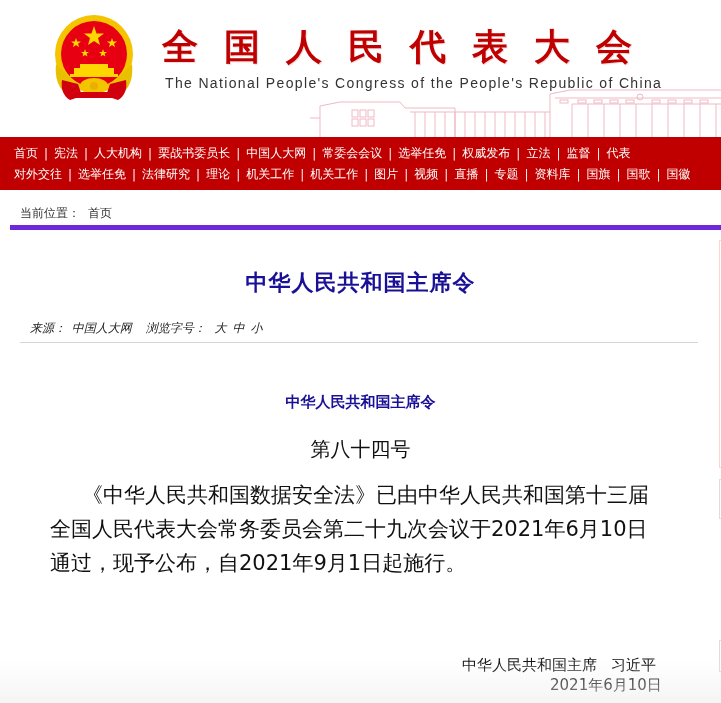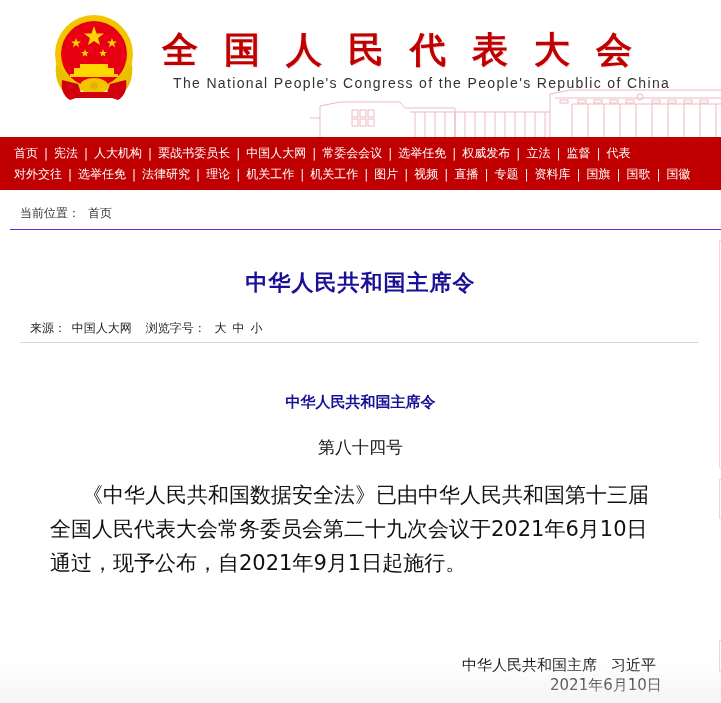--- a/index.html
+++ b/index.html
@@ -4,57 +4,57 @@
   <style>
     * { box-sizing: border-box; margin: 0; padding: 0; }
     html, body { width: 721px; height: 703px; overflow: hidden; background: #ffffff; }
     body { font-family: "DejaVu Sans", "Liberation Sans", sans-serif; color: #222; position: relative; }
 
     
     .header { position: absolute; left: 0; top: 0; width: 721px; height: 137px; background: #fff; overflow: hidden; }
     .emblem { position: absolute; left: 52px; top: 14px; width: 84px; height: 88px; }
     .site-title-cn {
       position: absolute; left: 162px; top: 30px;
-      font-family: Liberation Serif, serif; font-weight: bold;
+      font-family: Liberation Mono, monospace; font-weight: bold;
       font-size: 36px; color: #c00000; letter-spacing: 26px; line-height: 40px;
       text-shadow: 1px 1px 1px rgba(150,0,0,0.15);
       white-space: nowrap;
     }
     .site-title-en {
       position: absolute; left: 165px; top: 75px;
       font-family: "Liberation Sans", sans-serif; font-size: 14px; color: #333;
-      letter-spacing: 1.35px; white-space: nowrap; margin-left: 8px;
+      letter-spacing: 1.35px; white-space: nowrap;
     }
     .building { position: absolute; left: 310px; top: 88px; width: 411px; height: 49px; }
 
     
     .nav { position: absolute; left: 0; top: 137px; width: 721px; height: 53px; background: #c00000; padding: 6px 0 0 14px; }
     .nav-row { display: flex; align-items: center; height: 21px; white-space: nowrap; }
     .nav-item { color: #fff; font-size: 12px; text-decoration: none; cursor: pointer; font-family: "DejaVu Sans", sans-serif; }
     .nav-sep { color: #fff; font-size: 12px; margin: 0 6px; opacity: 0.95; }
 
     
-    .breadcrumb { position: absolute; left: 10px; top: 202px; width: 711px; height: 28px; border-bottom: 1px solid #6d28d9; padding-left: 10px; font-size: 12px; color: #333; line-height: 22px; }
+    .breadcrumb { position: absolute; left: 10px; top: 202px; width: 711px; height: 28px; border-bottom: 5px solid #6d28d9; padding-left: 10px; font-size: 12px; color: #333; line-height: 22px; }
     .breadcrumb .label { margin-right: 8px; }
     .breadcrumb a { color: #333; text-decoration: none; }
 
     
     .side-box1 { position: absolute; left: 719px; top: 240px; width: 6px; height: 228px; border: 1px solid #f6d8cc; border-right: none; }
     .side-box2 { position: absolute; left: 719px; top: 479px; width: 6px; height: 40px; border: 1px solid #ddd; border-right: none; }
     .side-box3 { position: absolute; left: 719px; top: 640px; width: 6px; height: 32px; border: 1px solid #ddd; border-right: none; }
 
     
     .article-title { position: absolute; left: 0; top: 268px; width: 721px; text-align: center; font-size: 22px; font-weight: bold; color: #1a1096; letter-spacing: 1px; }
-    .meta { position: absolute; left: 20px; top: 320px; width: 678px; height: 23px; border-bottom: 1px solid #d5d5d5; font-size: 12px; color: #222; display: flex; justify-content: space-between; padding: 0 10px 0 10px; }
+    .meta { position: absolute; left: 20px; top: 320px; width: 678px; height: 23px; border-bottom: 1px solid #d5d5d5; font-size: 12px; color: #222; display: flex; justify-content: space-between; padding: 0 10px 0 10px; font-style: italic; }
     .meta-left span { margin-right: 2px; }
     .meta-left .gap { margin-right: 10px; }
     .font-size-btn { cursor: pointer; margin: 0 3px; }
 
     .doc-heading { position: absolute; left: 0; top: 393px; width: 721px; text-align: center; font-size: 15px; font-weight: bold; color: #1a1096; }
-    .doc-number { position: absolute; left: 0; top: 436px; width: 721px; text-align: center; font-size: 17px; color: #111; }
+    .doc-number { position: absolute; left: 0; top: 436px; width: 721px; text-align: center; font-size: 20px; color: #111; }
     .doc-body { position: absolute; left: 50px; top: 478px; width: 615px; font-size: 21px; line-height: 34px; color: #111; text-indent: 32px; }
     .signature { position: absolute; left: 462px; top: 632px; font-size: 15px; color: #111; white-space: nowrap; margin-top: 24px; }
     .signature .name { margin-left: 14px; }
     .sign-date { position: absolute; left: 550px; top: 676px; font-size: 15px; color: #111; white-space: nowrap; }
     .bottom-fade { position: absolute; left: 0; top: 660px; width: 721px; height: 43px; background: linear-gradient(to bottom, rgba(255,255,255,0), rgba(238,238,238,0.6)); pointer-events: none; }
   </style>
 </head>
 <body>
 
 <div class="header">

